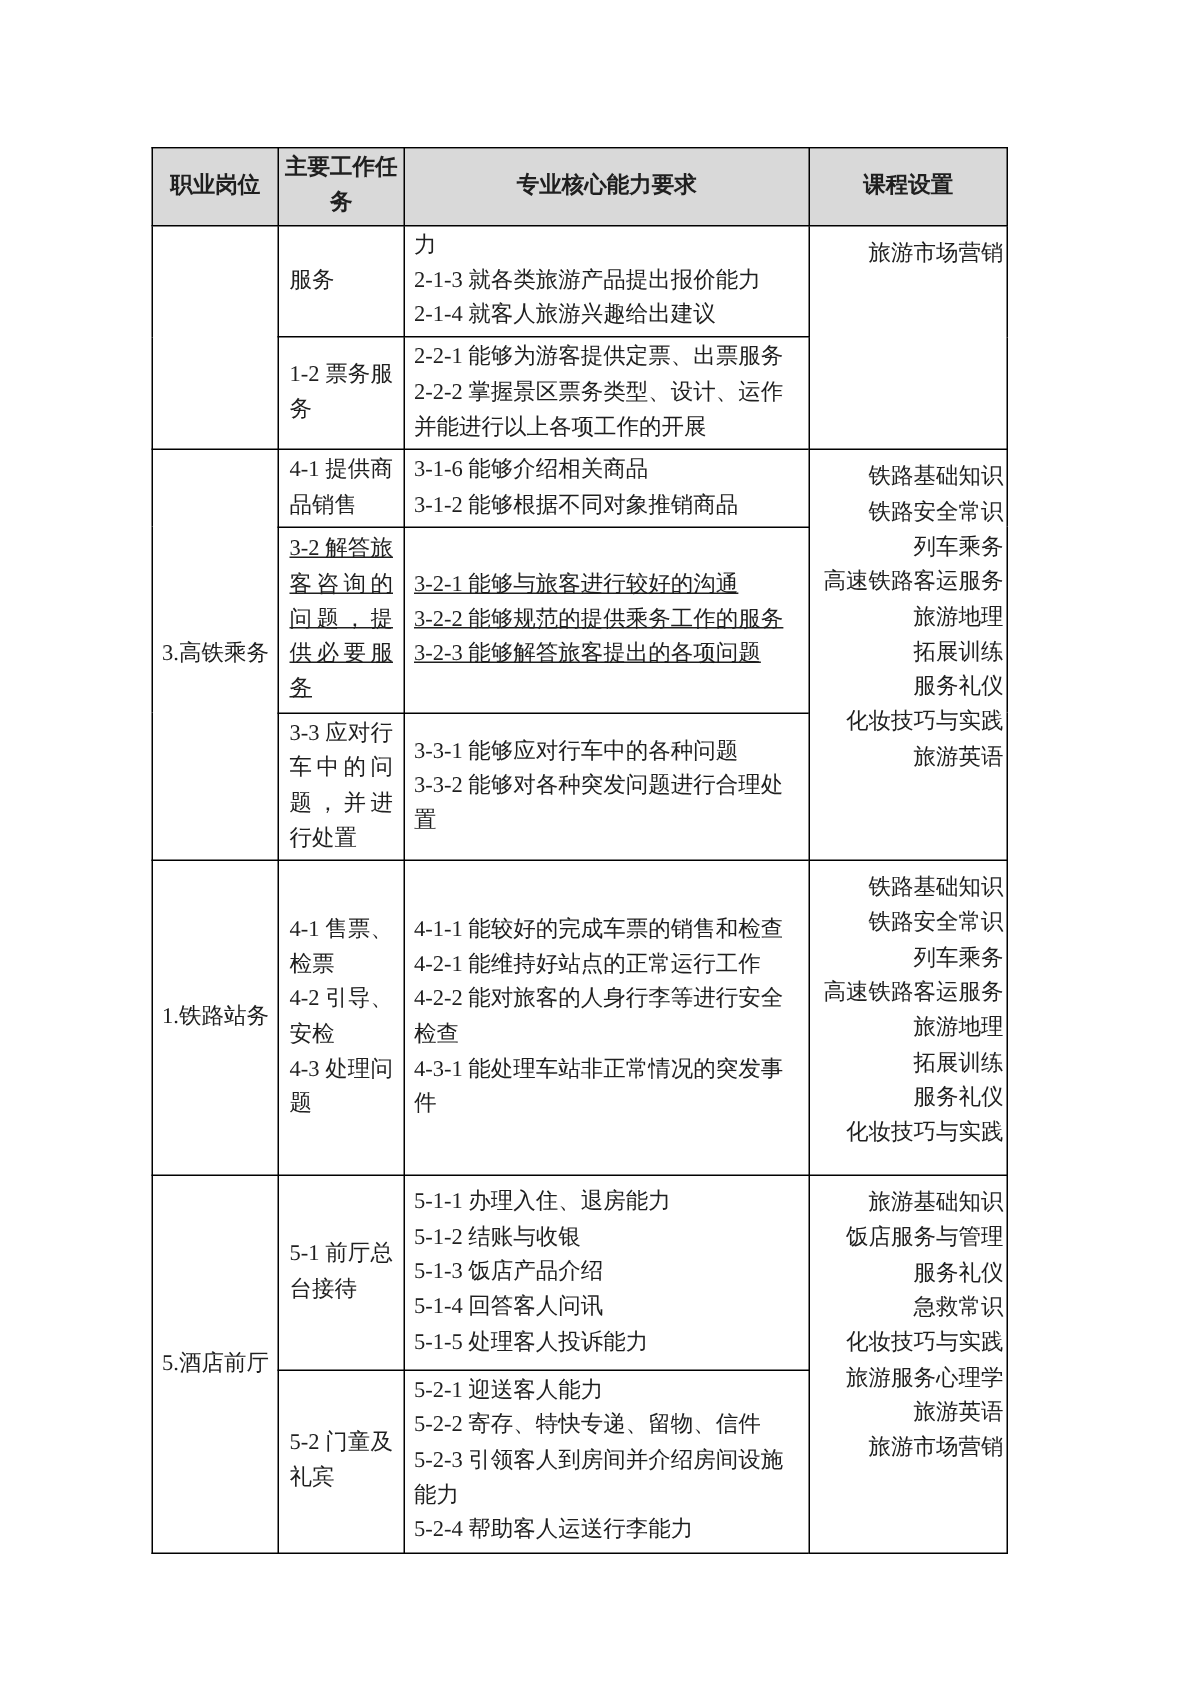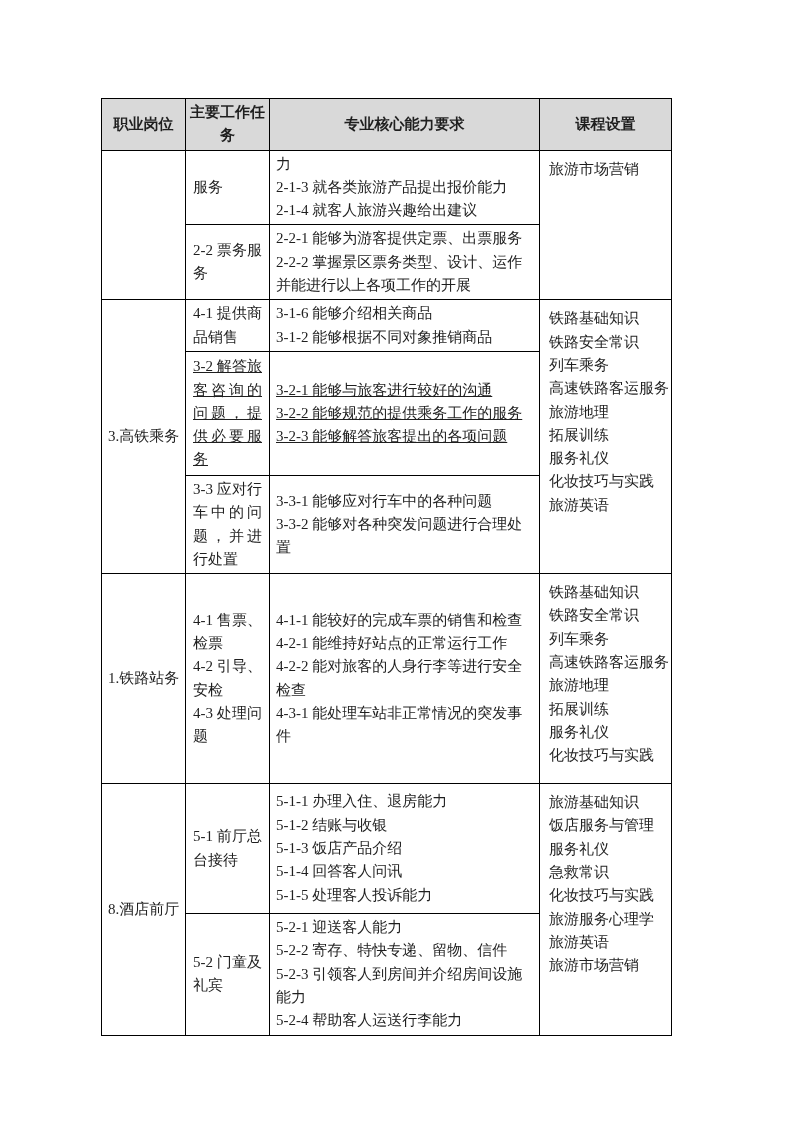--- a/index.html
+++ b/index.html
@@ -18,21 +18,21 @@
     font-weight:normal;
     overflow:hidden;
   }
   th.hdr{
     background:#d9d9d9;font-weight:bold;text-align:center;vertical-align:middle;
     padding:2px 4px;
   }
   td.pos{vertical-align:middle;text-align:left;padding:2px 4px 2px 6px;margin-left:40px;}
   td.task{vertical-align:middle;text-align:justify;padding:2px 7px 2px 7px;white-space:pre-line;}
   td.abil{vertical-align:middle;text-align:left;padding:2px 6px;white-space:pre-line;}
-  td.course{vertical-align:top;text-align:left;padding:7px 2px 2px 9px;white-space:pre-line;}
+  td.course{vertical-align:top;text-align:right;padding:7px 2px 2px 9px;white-space:pre-line;}
   tr.h-header{height:50px;}
   tr.h-r2a{height:68px;}
   tr.h-r2b{height:74px;}
   tr.h-r31{height:48px;}
   tr.h-r32{height:124px;text-decoration:underline;}
   tr.h-r33{height:93px;}
   tr.h-r4{height:210px;}
   tr.h-r51{height:130px;}
   tr.h-r52{height:114px;}
 </style>
@@ -57,21 +57,21 @@
 
   <tr class="h-r2a">
     <td class="pos" rowspan="2"></td>
     <td class="task">服务</td>
     <td class="abil">力
 2-1-3 就各类旅游产品提出报价能力
 2-1-4 就客人旅游兴趣给出建议</td>
     <td class="course" rowspan="2">旅游市场营销</td>
   </tr>
   <tr class="h-r2b">
-    <td class="task">2-2 票务服务</td>
+    <td class="task">1-2 票务服务</td>
     <td class="abil">2-2-1 能够为游客提供定票、出票服务
 2-2-2 掌握景区票务类型、设计、运作并能进行以上各项工作的开展</td>
   </tr>
 
   <tr class="h-r31">
     <td class="pos" rowspan="3">3.高铁乘务</td>
     <td class="task">4-1 提供商品销售</td>
     <td class="abil">3-1-6 能够介绍相关商品
 3-1-2 能够根据不同对象推销商品</td>
     <td class="course" rowspan="3">铁路基础知识
@@ -109,21 +109,21 @@
 铁路安全常识
 列车乘务
 高速铁路客运服务
 旅游地理
 拓展训练
 服务礼仪
 化妆技巧与实践</td>
   </tr>
 
   <tr class="h-r51">
-    <td class="pos" rowspan="2">8.酒店前厅</td>
+    <td class="pos" rowspan="2">5.酒店前厅</td>
     <td class="task">5-1 前厅总台接待</td>
     <td class="abil">5-1-1 办理入住、退房能力
 5-1-2 结账与收银
 5-1-3 饭店产品介绍
 5-1-4 回答客人问讯
 5-1-5 处理客人投诉能力</td>
     <td class="course" rowspan="2">旅游基础知识
 饭店服务与管理
 服务礼仪
 急救常识

